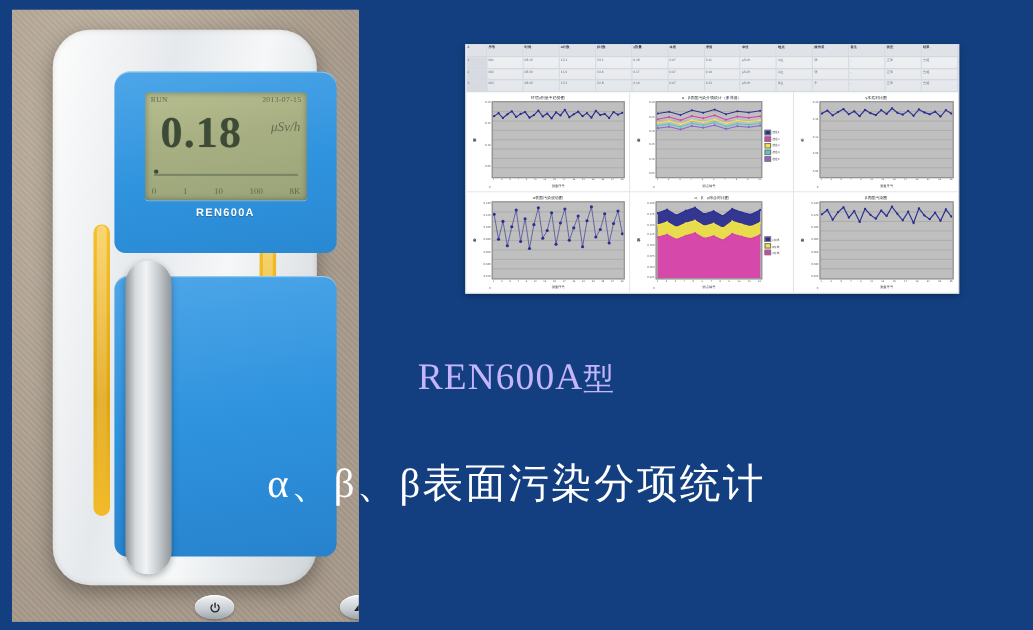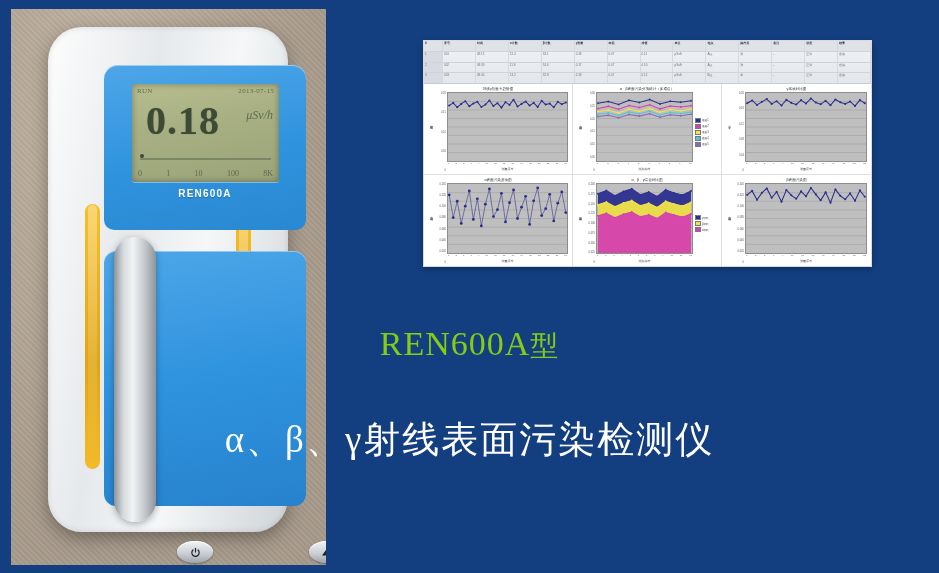--- a/index.html
+++ b/index.html
@@ -131,21 +131,21 @@
   .xticks{display:flex;justify-content:space-between;font-size:2.4px;color:#55595f;
     padding:0 1px;height:5px;overflow:hidden;}
   .xlab{font-size:3px;text-align:center;color:#44484f;height:5px;}
   .legend{display:flex;flex-direction:column;justify-content:center;gap:1px;
     padding-left:2px;width:22px;}
   .lgi{display:flex;align-items:center;gap:1px;font-size:2.6px;color:#3b3f45;}
   .sw{width:4px;height:3px;display:inline-block;border:.3px solid #7a7a7a;}
 
   
   .title1{
-    position:absolute;left:0;right:0;top:325px;text-align:center;color:#84cc16;
+    position:absolute;left:0;right:0;top:325px;text-align:center;color:#c4b5fd;
     font-family:"Liberation Serif", serif;font-size:34px;letter-spacing:1px;
   }
   .title1 .suffix{font-family:"DejaVu Sans", sans-serif;font-size:28px;}
   .title2{
     position:absolute;left:0;right:0;top:415px;text-align:center;color:#ffffff;
     font-family:"Liberation Serif", serif;font-size:37px;letter-spacing:2px;
   }
 </style>
 </head>
 <body>
@@ -798,15 +798,15 @@
           </div>
         </div>
       </div>
 
     </div>
   </div>
 
   <div class="title1">
     <span>REN600A</span><span class="suffix">型</span>
   </div>
-  <div class="title2">α、β、γ射线表面污染检测仪</div>
+  <div class="title2">α、β、β表面污染分项统计</div>
 
 </div>
 
 </body></html>

